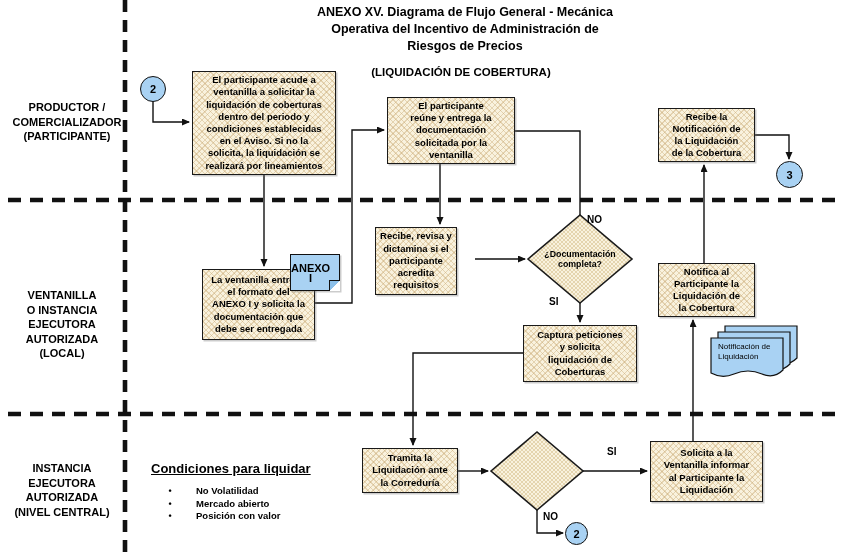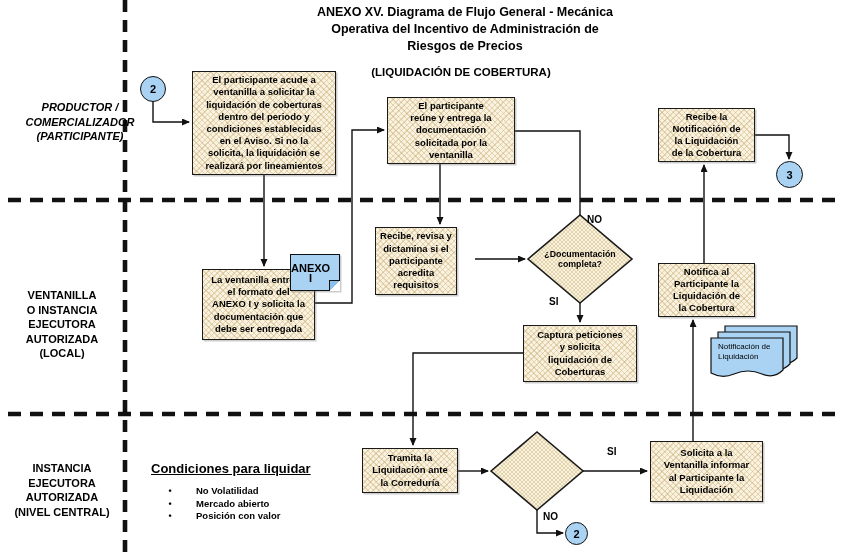--- a/index.html
+++ b/index.html
@@ -102,21 +102,21 @@
       <path d="M718,332 h72 v32 q-9,9 -21,4 q-14,-6 -28,0 q-12,5 -23,-1 Z"></path>
       <path d="M711,338 h72 v32 q-9,9 -21,4 q-14,-6 -28,0 q-12,5 -23,-1 Z"></path>
     </g>
   </svg>
 
   <div class="abs title prewrap" style="left:270px;top:4px;width:390px;">ANEXO XV. Diagrama de Flujo General - Mecánica
 Operativa del Incentivo de Administración de
 Riesgos de Precios</div>
   <div class="abs subtitle" style="left:361px;top:66px;width:200px;">(LIQUIDACIÓN DE COBERTURA)</div>
 
-  <div class="abs lane-label prewrap" style="left:21px;top:100px;width:118px;font-style:italic;">PRODUCTOR /
+  <div class="abs lane-label prewrap" style="left:8px;top:100px;width:118px;">PRODUCTOR /
 COMERCIALIZADOR
 (PARTICIPANTE)</div>
   <div class="abs lane-label prewrap" style="left:3px;top:288px;width:118px;">VENTANILLA
 O INSTANCIA
 EJECUTORA
 AUTORIZADA
 (LOCAL)</div>
   <div class="abs lane-label prewrap" style="left:3px;top:461px;width:118px;">INSTANCIA
 EJECUTORA
 AUTORIZADA

